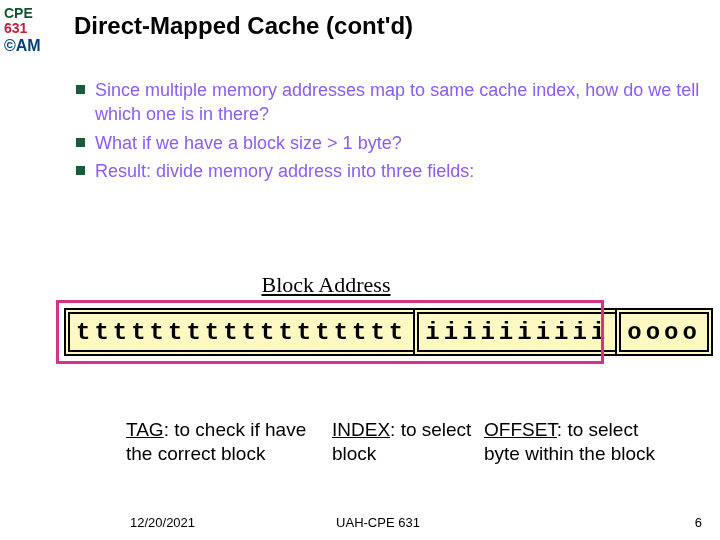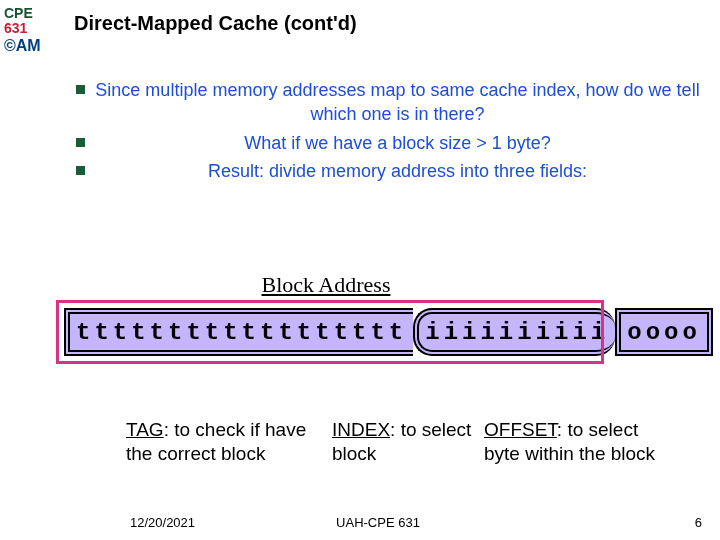--- a/index.html
+++ b/index.html
@@ -20,33 +20,32 @@
     font-weight: bold;
     line-height: 1.1;
   }
   .course-label .l1 { color: #14532d; }
   .course-label .l2 { color: #c41e3a; }
   .course-label .l3 { color: #004080; font-size: 16px; }
   .slide-title {
     position: absolute;
     top: 12px;
     left: 74px;
-    font-size: 20px;
+    font-size: 24px;
     font-weight: bold;
     color: #000;
   }
   .bullets {
     position: absolute;
     top: 78px;
     left: 76px;
     right: 20px;
     font-size: 18px;
-    color: #1d4ed8;
+    color: #8b5cf6;
     line-height: 1.35;
-    text-align: center;
   }
   .bullet-row {
     display: flex;
     align-items: flex-start;
     margin-bottom: 4px;
   }
   .bullet-square {
     width: 9px;
     height: 9px;
     background: #1a5c3a;
@@ -77,25 +76,25 @@
   .field-box {
     border: 6px double #000;
     font-family: "Courier New", monospace;
     font-size: 24px;
     font-weight: bold;
     letter-spacing: 4px;
     display: flex;
     align-items: center;
     justify-content: center;
     padding: 0 6px;
-    background: #c4b5fd;
+    background: #fef9c3;
     height: 48px;
   }
   .tag-box { flex: 0 0 342px; border-right: none; }
-  .index-box { flex: 0 0 186px; border-right: none; border-radius: 19px; }
+  .index-box { flex: 0 0 186px; border-right: none; }
   .offset-box { flex: 1; }
   .pink-overlay {
     position: absolute;
     top: 300px;
     left: 56px;
     width: 548px;
     height: 64px;
     border: 3px solid #d63384;
     pointer-events: none;
   }

